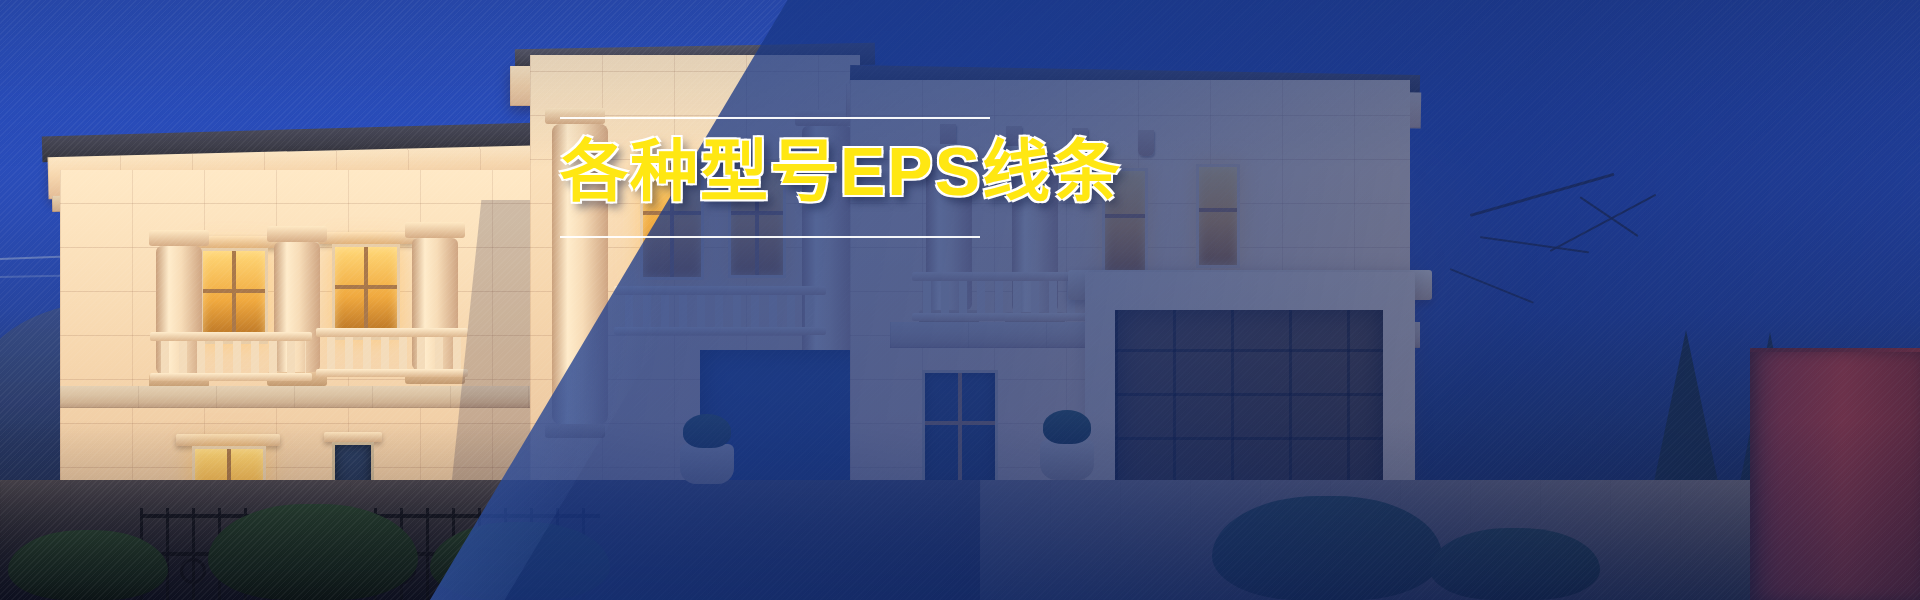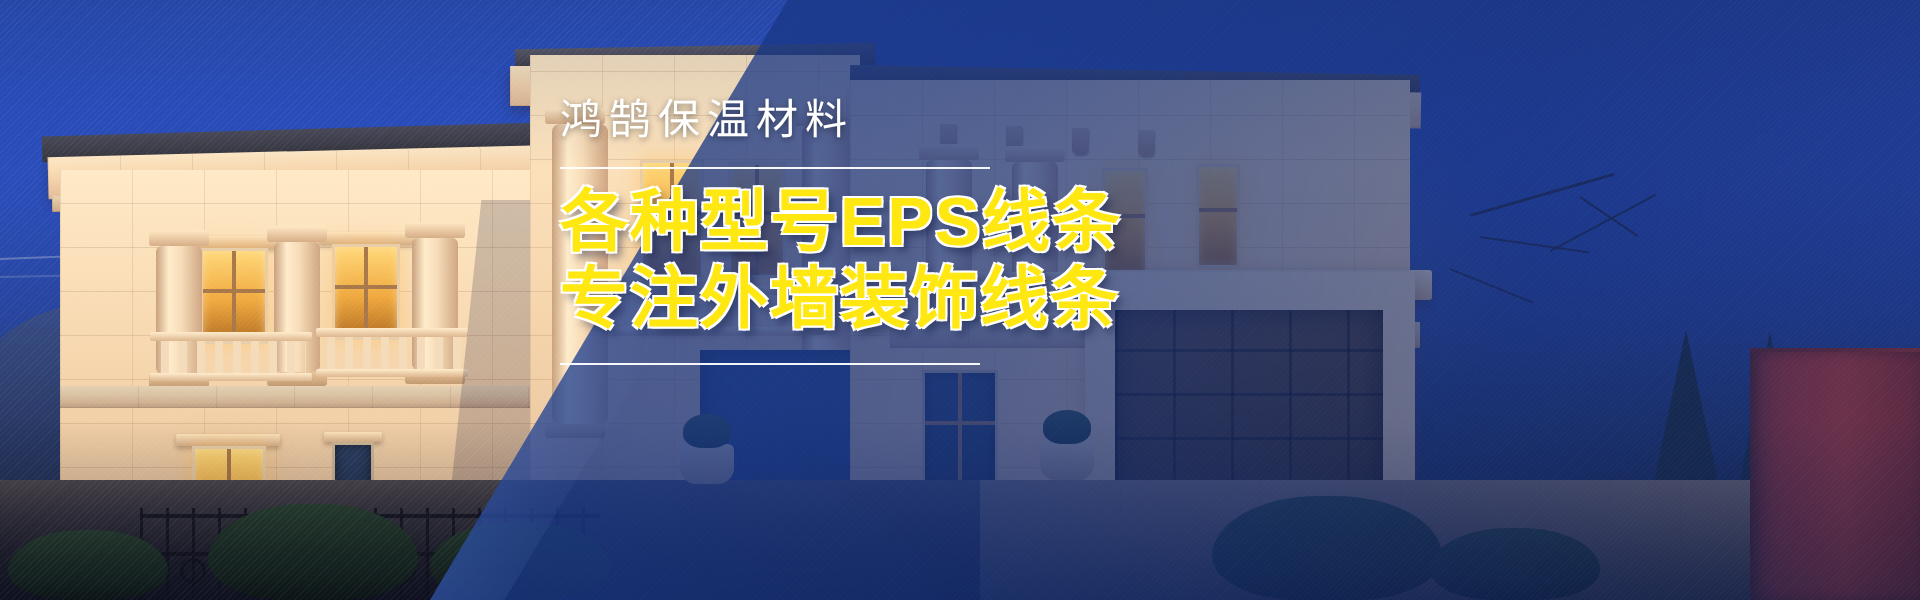--- a/index.html
+++ b/index.html
@@ -628,25 +628,23 @@
 
     <div class="grade"></div>
     <div class="scanlines"></div>
   </div>
 
   <div class="overlay-panel"></div>
   <div class="overlay-edge"></div>
 
   <div class="copy">
 
-    <div class="brand">鸿鹄保温材料</div>
 
     <div class="rule"></div>
 
     <div class="headline">各种型号EPS线条</div>
 
-    <div class="headline">专注外墙装饰线条</div>
 
     <div class="rule lower"></div>
 
   </div>
 
 </div>
 
 </body></html>

